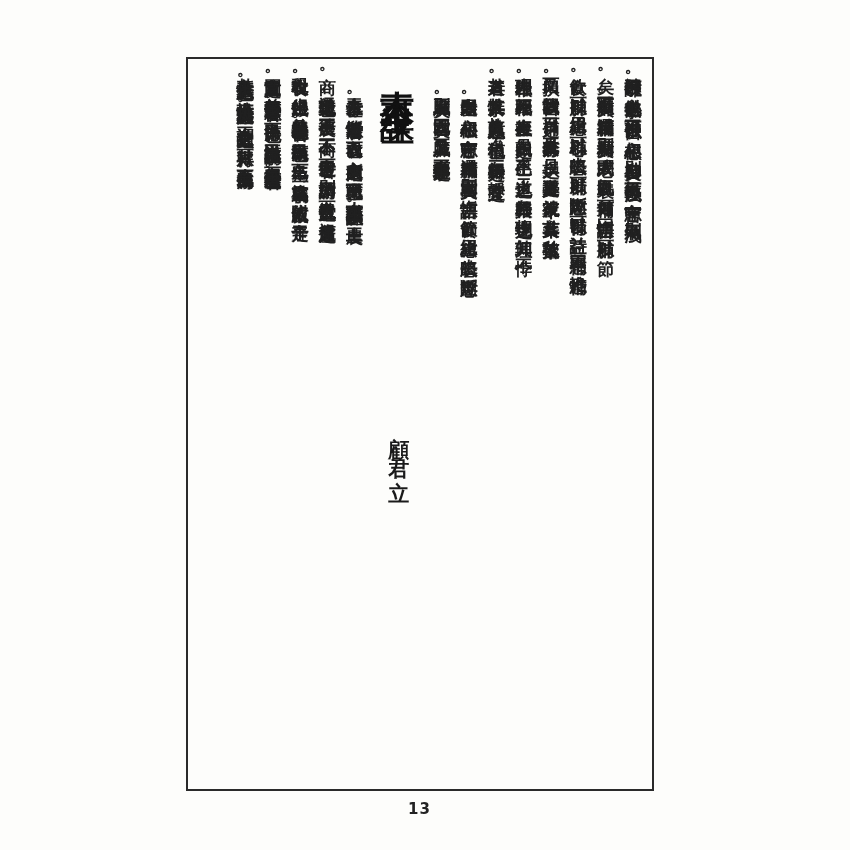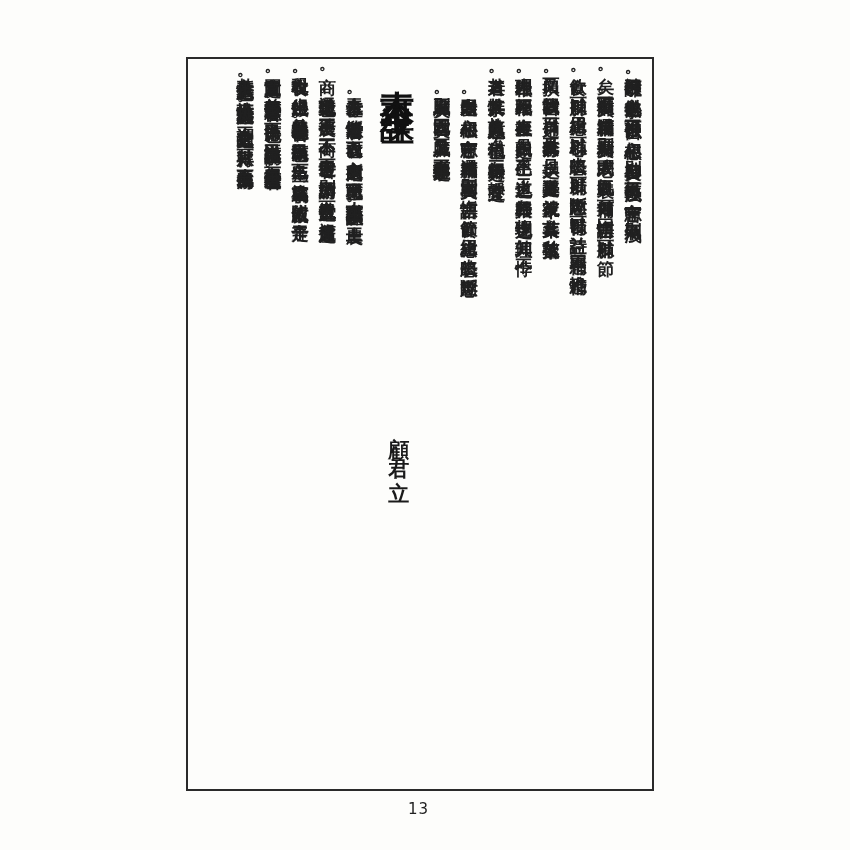--- a/index.html
+++ b/index.html
@@ -79,21 +79,21 @@
     letter-spacing: 22px;
     font-weight: bold;
     color: #1a1a1a;
   }
   .page-number {
     position: absolute;
     left: 408px;
     top: 800px;
     font-family: "DejaVu Sans", "Liberation Sans", sans-serif;
     font-size: 15px;
-    font-weight: normal;
+    font-weight: bold;
     color: #222;
     letter-spacing: 1px;
   }
 </style>
 </head>
 <body>
 
 <div class="page">
   <div class="frame"></div>
 

